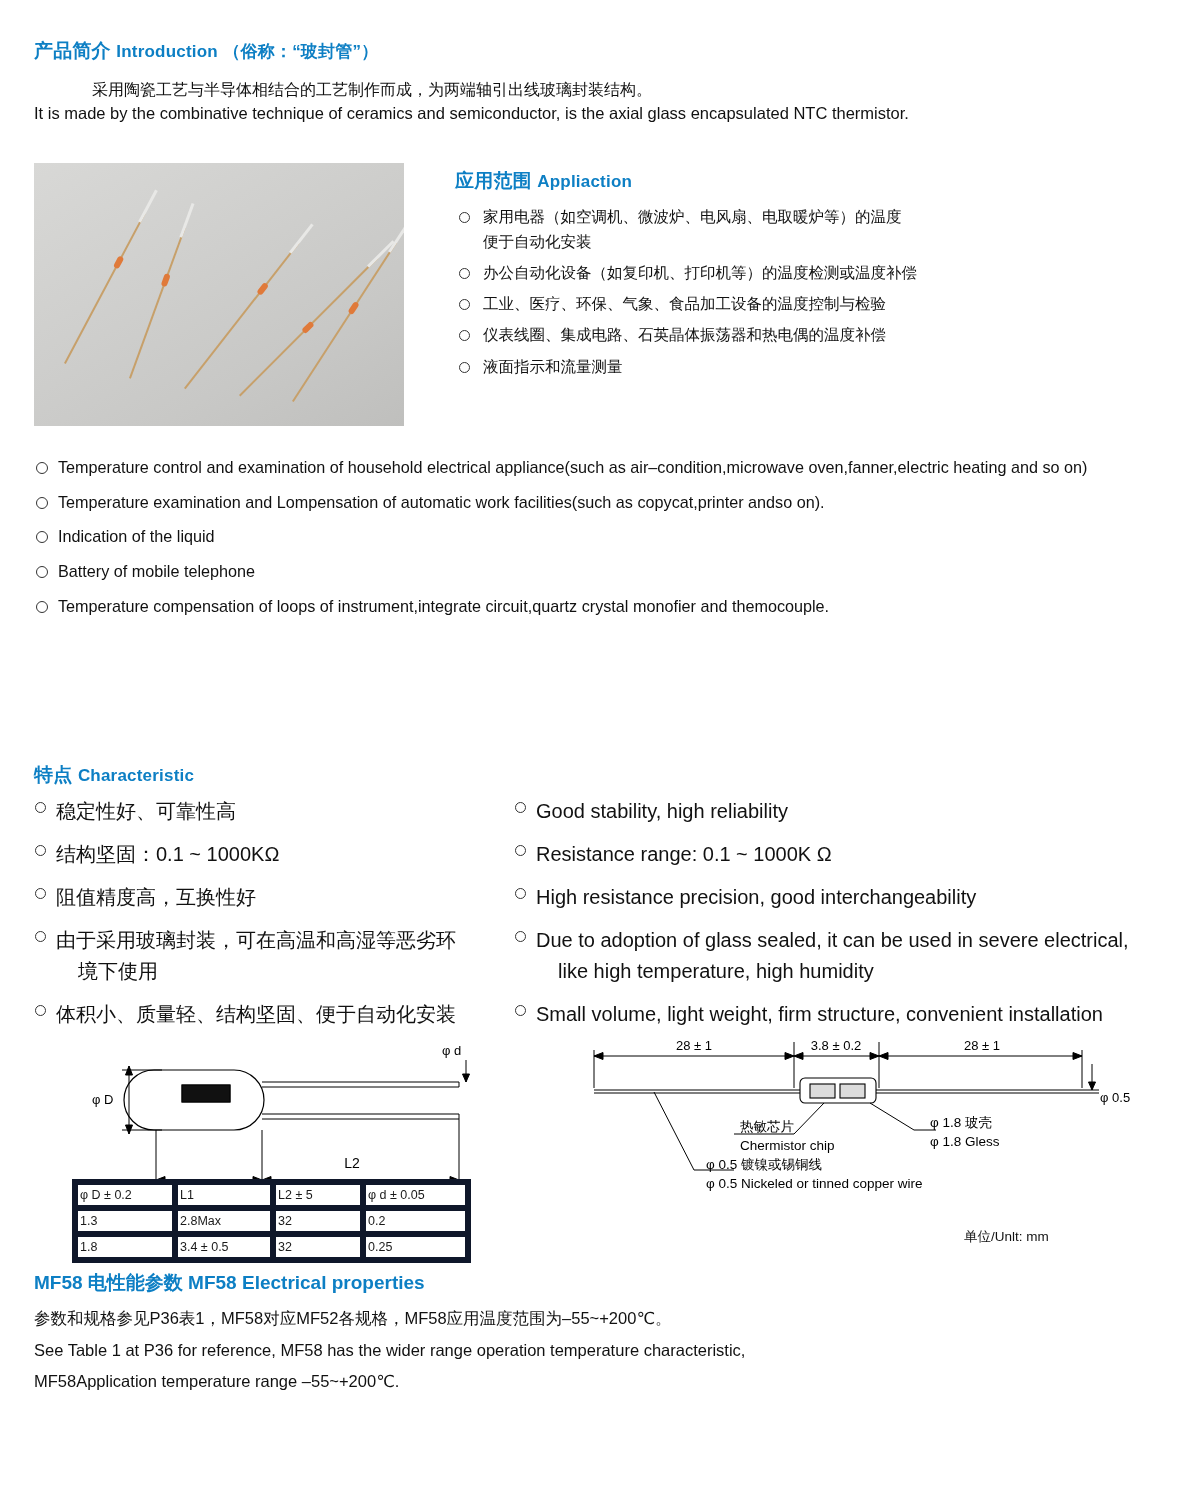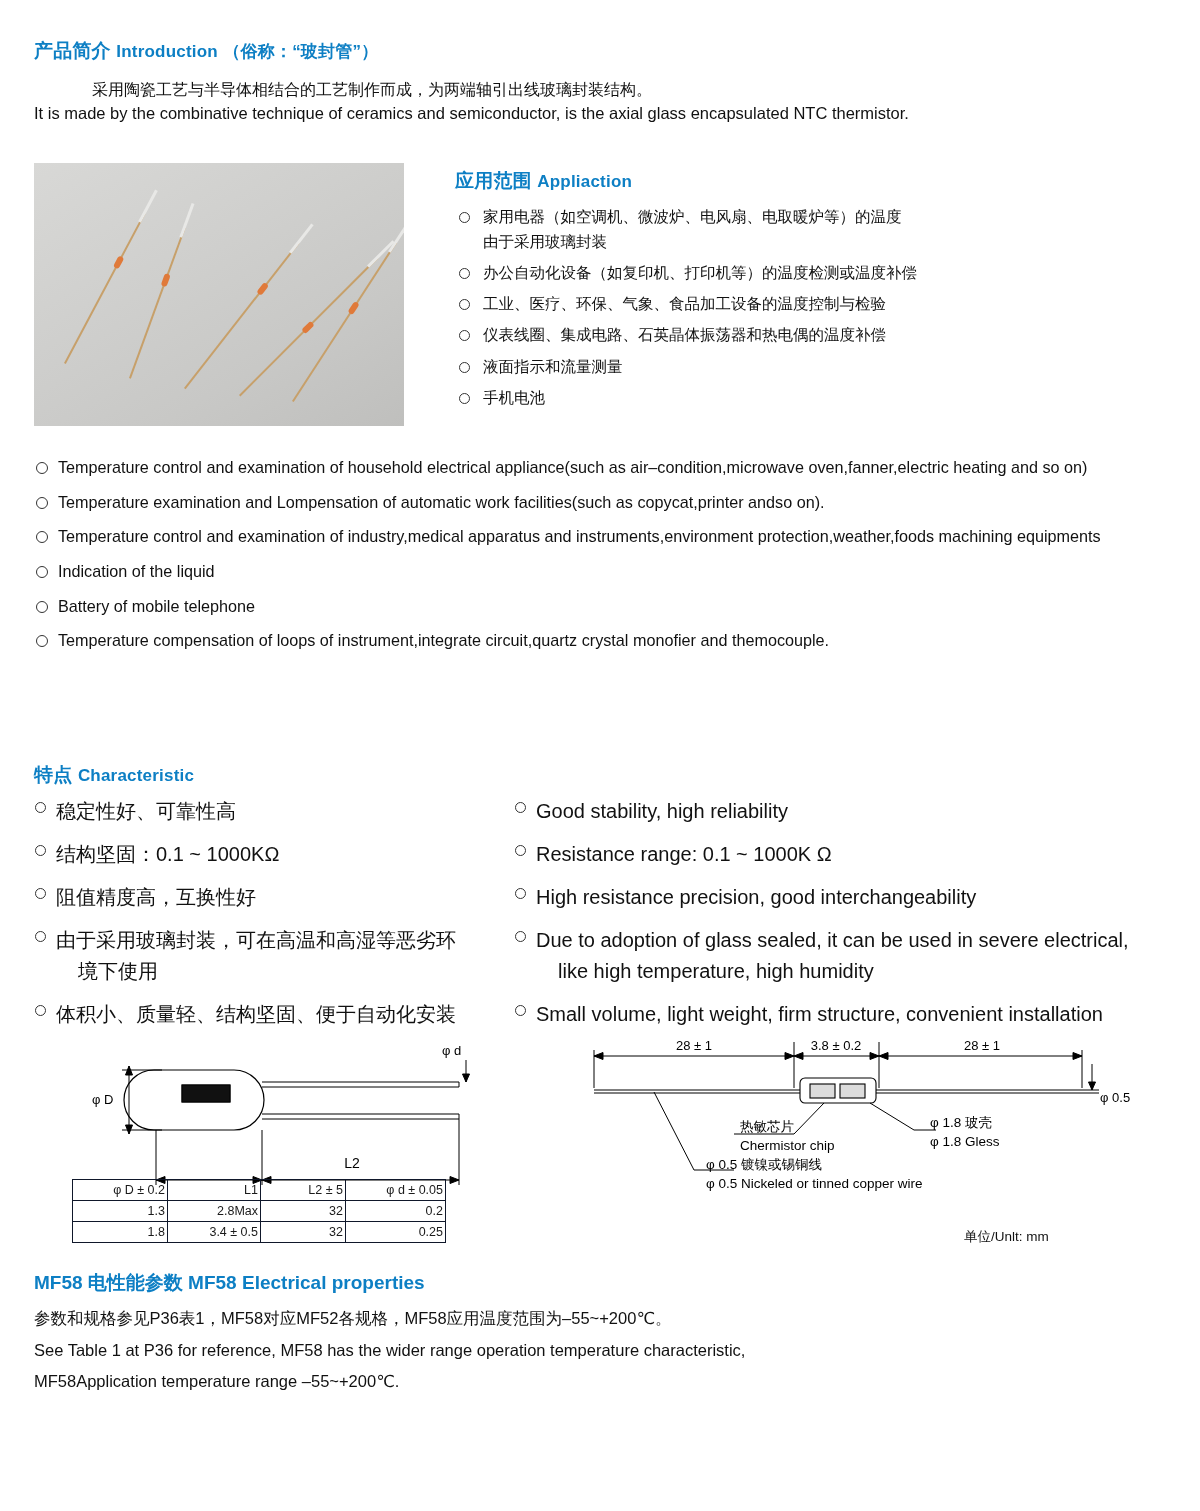--- a/index.html
+++ b/index.html
@@ -91,21 +91,21 @@
   #charac .col.right li .ind{padding-left:22px;}
 
   
   #drawings{position:absolute;left:34px;top:1030px;width:1140px;height:230px;}
 
   
   #dimtable{
     position:absolute;left:72px;top:1179px;border-collapse:collapse;font-size:12.5px;
   }
   #dimtable td,#dimtable th{
-    border:1px solid #0f172a;padding:3px 2px;text-align:right;font-weight:normal;
+    border:6px solid #0f172a;padding:3px 2px;text-align:left;font-weight:normal;
   }
   #dimtable th{font-size:12.5px;}
 
   .unit-note{
     position:absolute;left:964px;top:1228px;font-size:13.5px;color:#111;
   }
 
   
   #mf58{position:absolute;left:34px;top:1270px;width:1140px;}
   #mf58 .title{font-size:19px;font-weight:bold;color:#0d7fc4;margin-bottom:10px;}
@@ -157,45 +157,41 @@
   </div>
 
   <section id="appl">
     <div class="sec-head title">
       <span>应用范围</span>
       <span class="en">Appliaction</span>
     </div>
     <ul>
       <li>
         <span>家用电器（如空调机、微波炉、电风扇、电取暖炉等）的温度</span>
-        <span class="ind">由于采用玻璃封装</span>
+        <span class="ind">便于自动化安装</span>
       </li>
       <li>
         <span>办公自动化设备（如复印机、打印机等）的温度检测或温度补偿</span>
       </li>
       <li>
         <span>工业、医疗、环保、气象、食品加工设备的温度控制与检验</span>
       </li>
       <li>
         <span>仪表线圈、集成电路、石英晶体振荡器和热电偶的温度补偿</span>
       </li>
       <li>
         <span>液面指示和流量测量</span>
-      </li>
-      <li>
-        <span>手机电池</span>
       </li>
     </ul>
   </section>
 
   <section id="enlist">
     <ul>
       <li class="just">Temperature control and examination of household electrical appliance(such as air–condition,microwave oven,fanner,electric heating and so on)</li>
       <li>Temperature examination and Lompensation of automatic work facilities(such as copycat,printer andso on).</li>
-      <li class="just">Temperature control and examination of industry,medical apparatus and instruments,environment protection,weather,foods machining equipments</li>
       <li>Indication of the liquid</li>
       <li>Battery of mobile telephone</li>
       <li>Temperature compensation of loops of instrument,integrate circuit,quartz crystal monofier and themocouple.</li>
     </ul>
   </section>
 
   <section id="charac">
     <div class="sec-head title">
       <span>特点</span>
       <span class="en">Characteristic</span>

